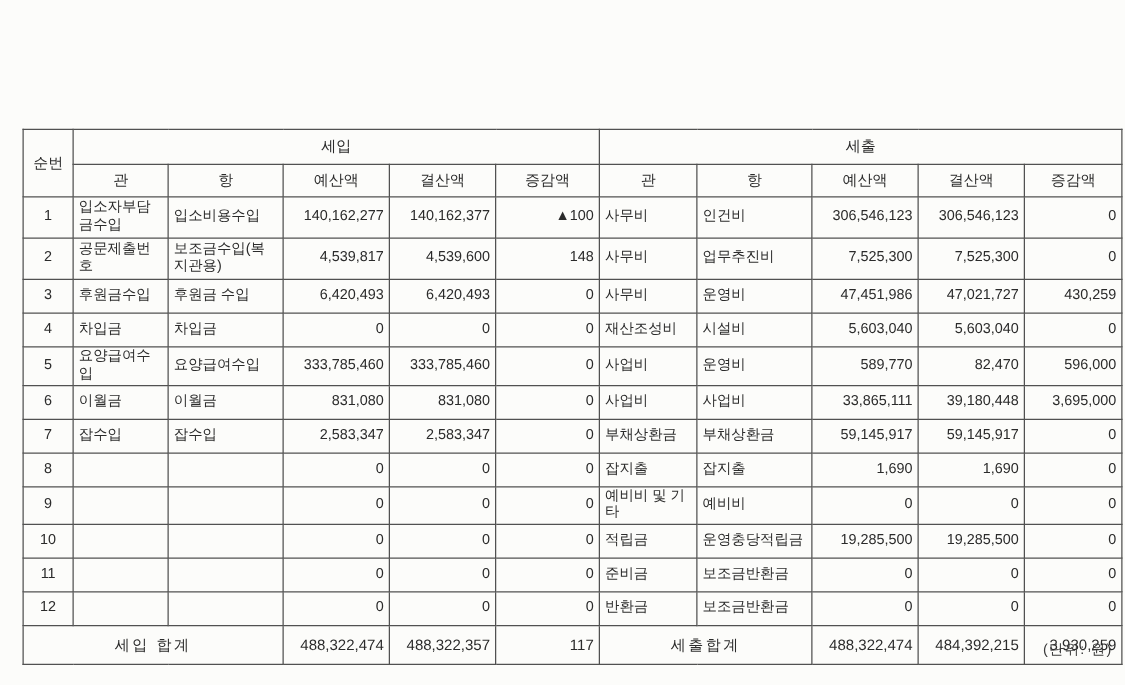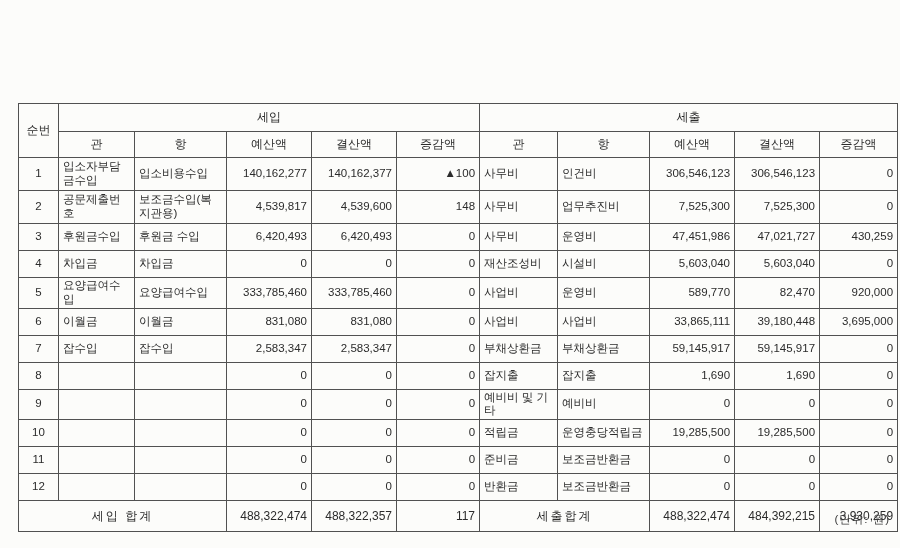--- a/index.html
+++ b/index.html
@@ -181,21 +181,21 @@
     <td class="c-no">5</td>
     <td class="c-txt">요양급여수입</td>
     <td class="c-txt">요양급여수입</td>
     <td class="c-num">333,785,460</td>
     <td class="c-num">333,785,460</td>
     <td class="c-num">0</td>
     <td class="c-txt">사업비</td>
     <td class="c-txt">운영비</td>
     <td class="c-num">589,770</td>
     <td class="c-num">82,470</td>
-    <td class="c-num">920,000</td>
+    <td class="c-num">596,000</td>
   </tr>
         <tr class="r-std">
     <td class="c-no">6</td>
     <td class="c-txt">이월금</td>
     <td class="c-txt">이월금</td>
     <td class="c-num">831,080</td>
     <td class="c-num">831,080</td>
     <td class="c-num">0</td>
     <td class="c-txt">사업비</td>
     <td class="c-txt">사업비</td>

